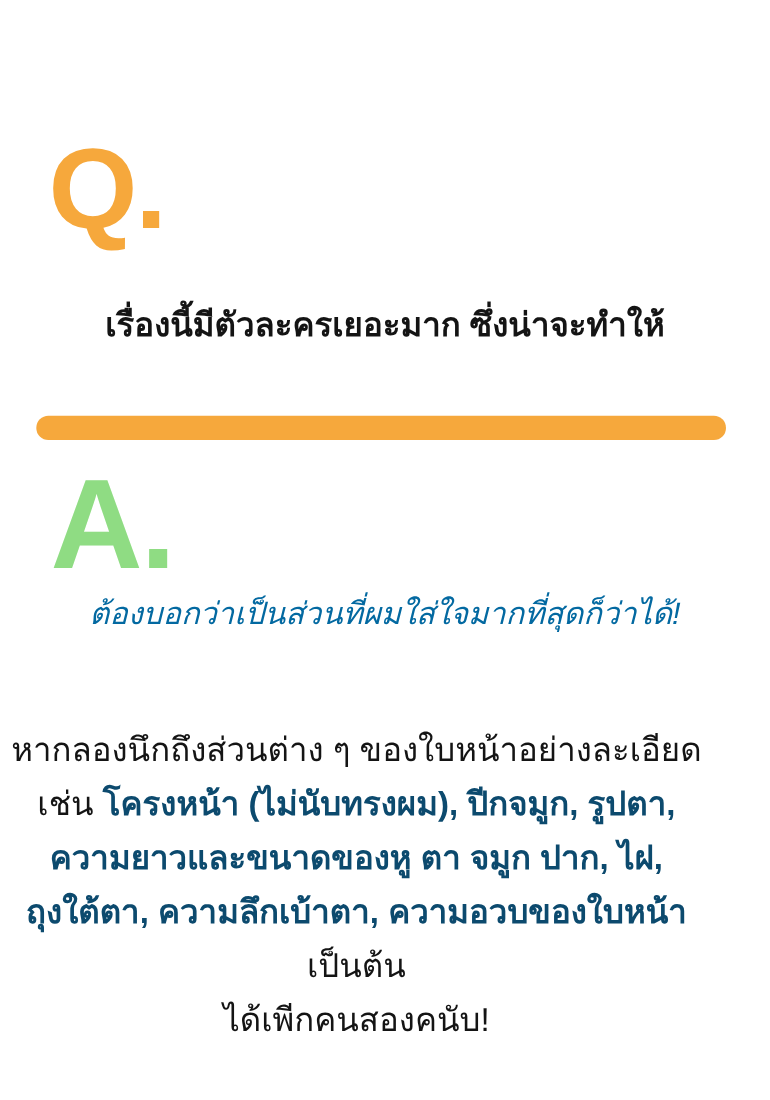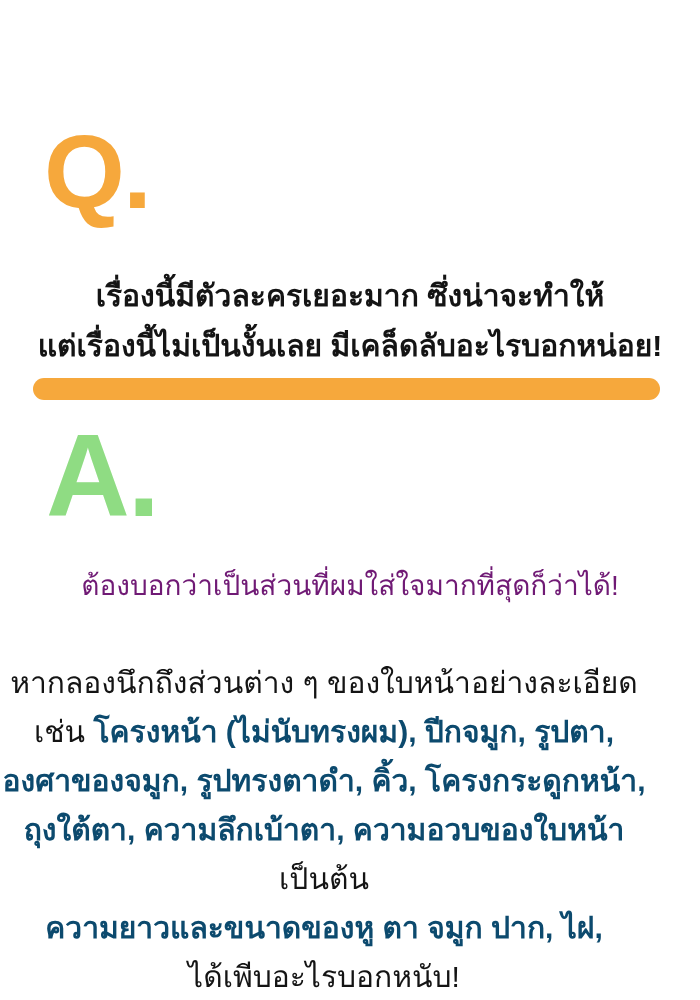--- a/index.html
+++ b/index.html
@@ -54,27 +54,28 @@
     top: 418px;
     font-size: 116px;
     line-height: 1;
     font-weight: 800;
     color: #8FDC83;
     letter-spacing: -2px;
   }
   .answer-intro {
     position: absolute;
     left: 0;
-    top: 566px;
+    top: 538px;
     width: 700px;
     text-align: center;
-    color: #701a75;
+    color: #0369a1;
     font-size: 28px;
     font-weight: 500;
     line-height: 40px;
+    font-style: italic;
   }
   .answer-body {
     position: absolute;
     left: 0;
     top: 658px;
     width: 648px;
     text-align: center;
     font-size: 30px;
     line-height: 49px;
     color: #141414;
@@ -87,43 +88,39 @@
 </style>
 </head>
 <body>
 
 <div class="canvas">
 
   <div class="q-marker">Q.</div>
 
   <div class="question-block">
     <div>เรื่องนี้มีตัวละครเยอะมาก ซึ่งน่าจะทำให้</div>
-    <div>แต่เรื่องนี้ไม่เป็นงั้นเลย มีเคล็ดลับอะไรบอกหน่อย!</div>
   </div>
 
   <div class="divider-bar"></div>
 
   <div class="a-marker">A.</div>
 
   <div class="answer-intro">ต้องบอกว่าเป็นส่วนที่ผมใส่ใจมากที่สุดก็ว่าได้!</div>
 
   <div class="answer-body">
     <div>
       <span>หากลองนึกถึงส่วนต่าง ๆ ของใบหน้าอย่างละเอียด</span>
     </div>
     <div>
       <span>เช่น </span><span class="hl">โครงหน้า (ไม่นับทรงผม), ปีกจมูก, รูปตา,</span>
     </div>
     <div>
-      <span class="hl">องศาของจมูก, รูปทรงตาดำ, คิ้ว, โครงกระดูกหน้า,</span>
+      <span class="hl">ความยาวและขนาดของหู ตา จมูก ปาก, ไฝ,</span>
     </div>
     <div>
       <span class="hl">ถุงใต้ตา, ความลึกเบ้าตา, ความอวบของใบหน้า</span><span> เป็นต้น</span>
     </div>
     <div>
-      <span class="hl">ความยาวและขนาดของหู ตา จมูก ปาก, ไฝ,</span>
-    </div>
-    <div>
-      <span>ได้เพีบอะไรบอกหนับ!</span>
+      <span>ได้เพีกคนสองคนับ!</span>
     </div>
   </div>
 
 </div>
 
 </body></html>

